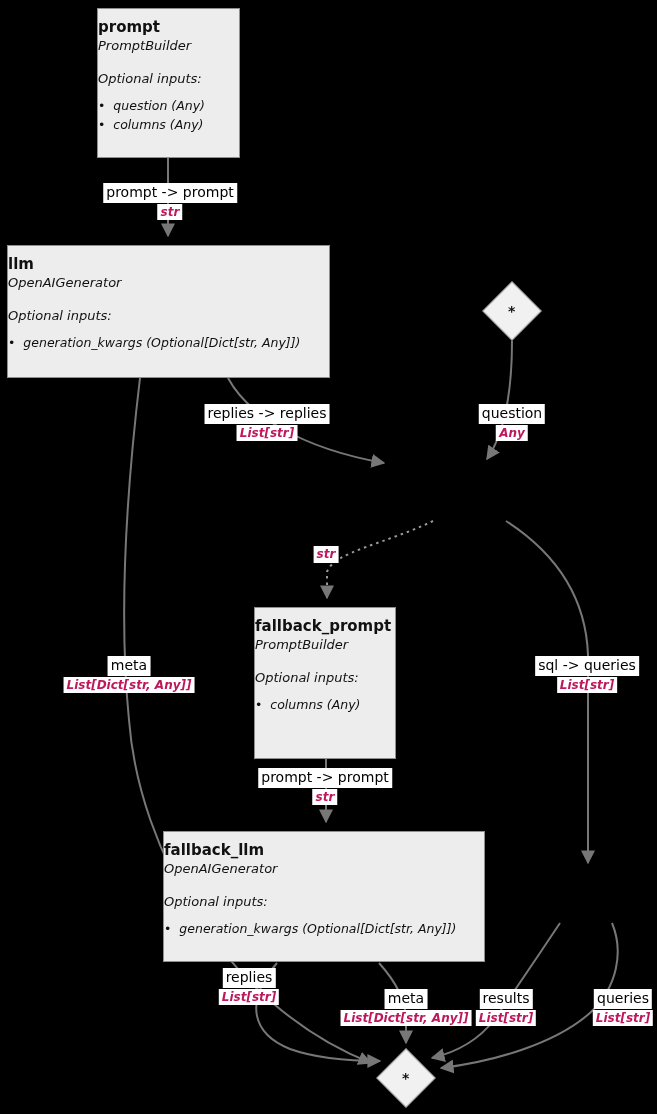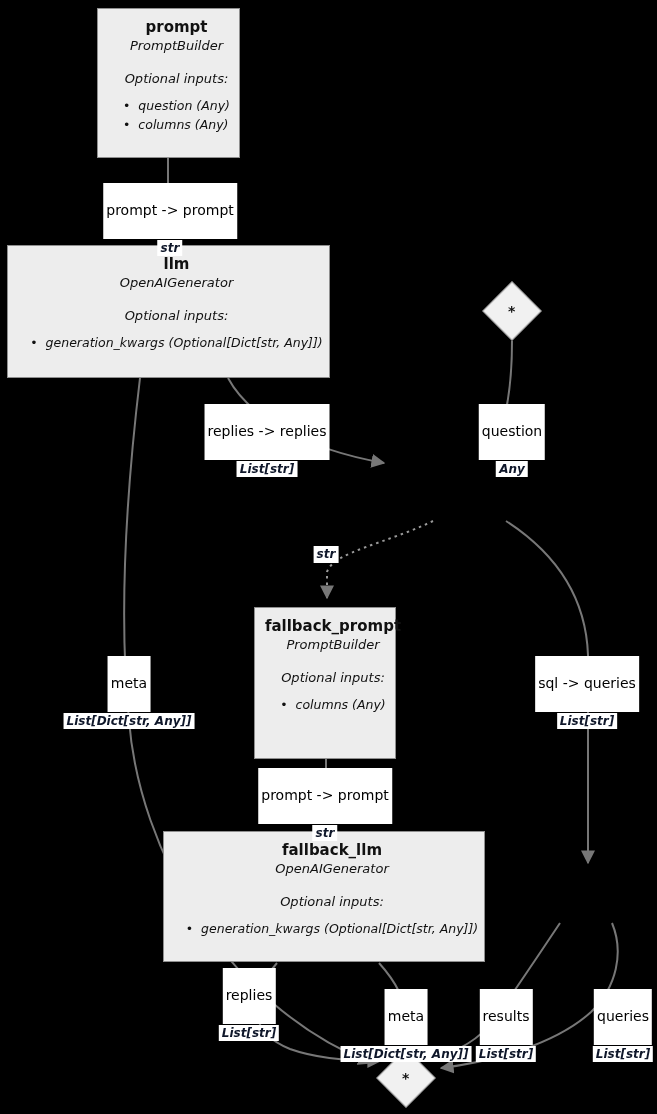--- a/index.html
+++ b/index.html
@@ -1,34 +1,34 @@
 <!DOCTYPE html>
 <html><head>
 <meta charset="utf-8">
 <style>
   html,body{margin:0;padding:0;background:#000;}
   .canvas{position:relative;width:657px;height:1114px;background:#000;
           font-family:"DejaVu Sans",sans-serif;overflow:hidden;}
   .edges{position:absolute;left:0;top:0;width:657px;height:1114px;}
   .box{position:absolute;background:#ededed;border:1.5px solid #8f8f8f;box-sizing:border-box;
-       display:flex;flex-direction:column;align-items:center;padding-top:9px;color:#111;padding-left:16px;}
+       display:flex;flex-direction:column;padding-top:9px;color:#111;}
   .box.small{justify-content:center;padding-top:0;}
   .nt{font-weight:bold;font-size:15px;line-height:1.3;white-space:nowrap;}
   .ny{font-style:italic;font-size:13px;line-height:1.3;}
   .gap-after{margin-bottom:17px;}
   .no{font-style:italic;font-size:13px;margin-bottom:11px;}
   ul.inputs{list-style:none;margin:0;padding:0;text-align:left;font-style:italic;
             font-size:12.5px;line-height:1.5;color:#111;}
   ul.inputs li::before{content:"\2022\00a0\00a0";}
   .diamond{position:absolute;width:42px;height:42px;background:#f1f1f1;border:1.5px solid #a8a8a8;
            transform:rotate(45deg);display:flex;align-items:center;justify-content:center;box-sizing:border-box;}
   .diamond .star{transform:rotate(-45deg);font-weight:bold;font-size:14px;color:#111;line-height:1;}
   .elabel{position:absolute;transform:translateX(-50%);display:flex;flex-direction:column;align-items:center;}
-  .elabel .main{background:#fff;color:#000;font-size:14px;line-height:1.4;padding:18px 3px;white-space:nowrap;}
-  .elabel .etype{background:#fff;color:#0f172a;font-size:12px;font-weight:bold;font-style:italic;
+  .elabel .main{background:#fff;color:#000;font-size:14px;line-height:1.4;padding:0 3px;white-space:nowrap;}
+  .elabel .etype{background:#fff;color:#be185d;font-size:12px;font-weight:bold;font-style:italic;
                  line-height:1.4;padding:0 3px;margin-top:1px;white-space:nowrap;}
 </style>
 </head>
 <body>
 
 <div class="canvas">
 
   <svg class="edges" width="657" height="1114" viewBox="0 0 657 1114" xmlns="http://www.w3.org/2000/svg">
     <defs>
       <marker id="ah" viewBox="0 0 10 10" refX="9" refY="5" markerWidth="7" markerHeight="7" orient="auto">

